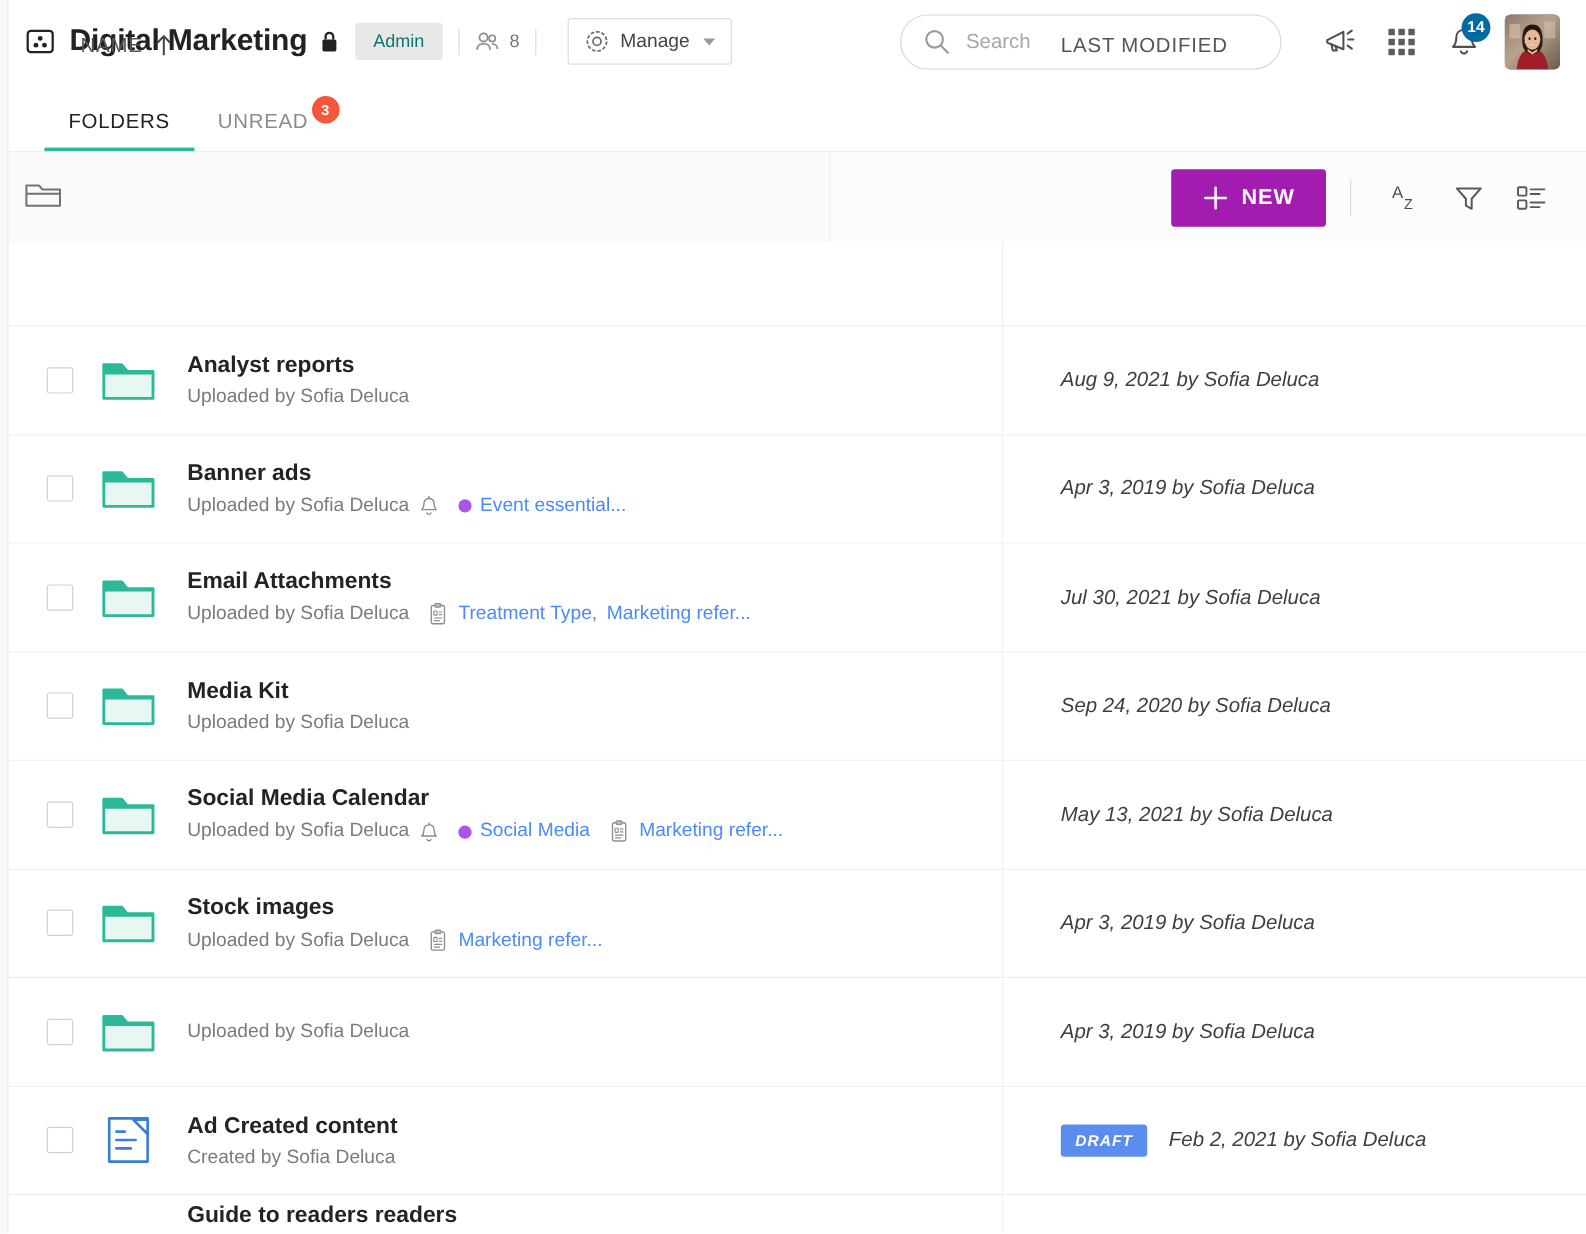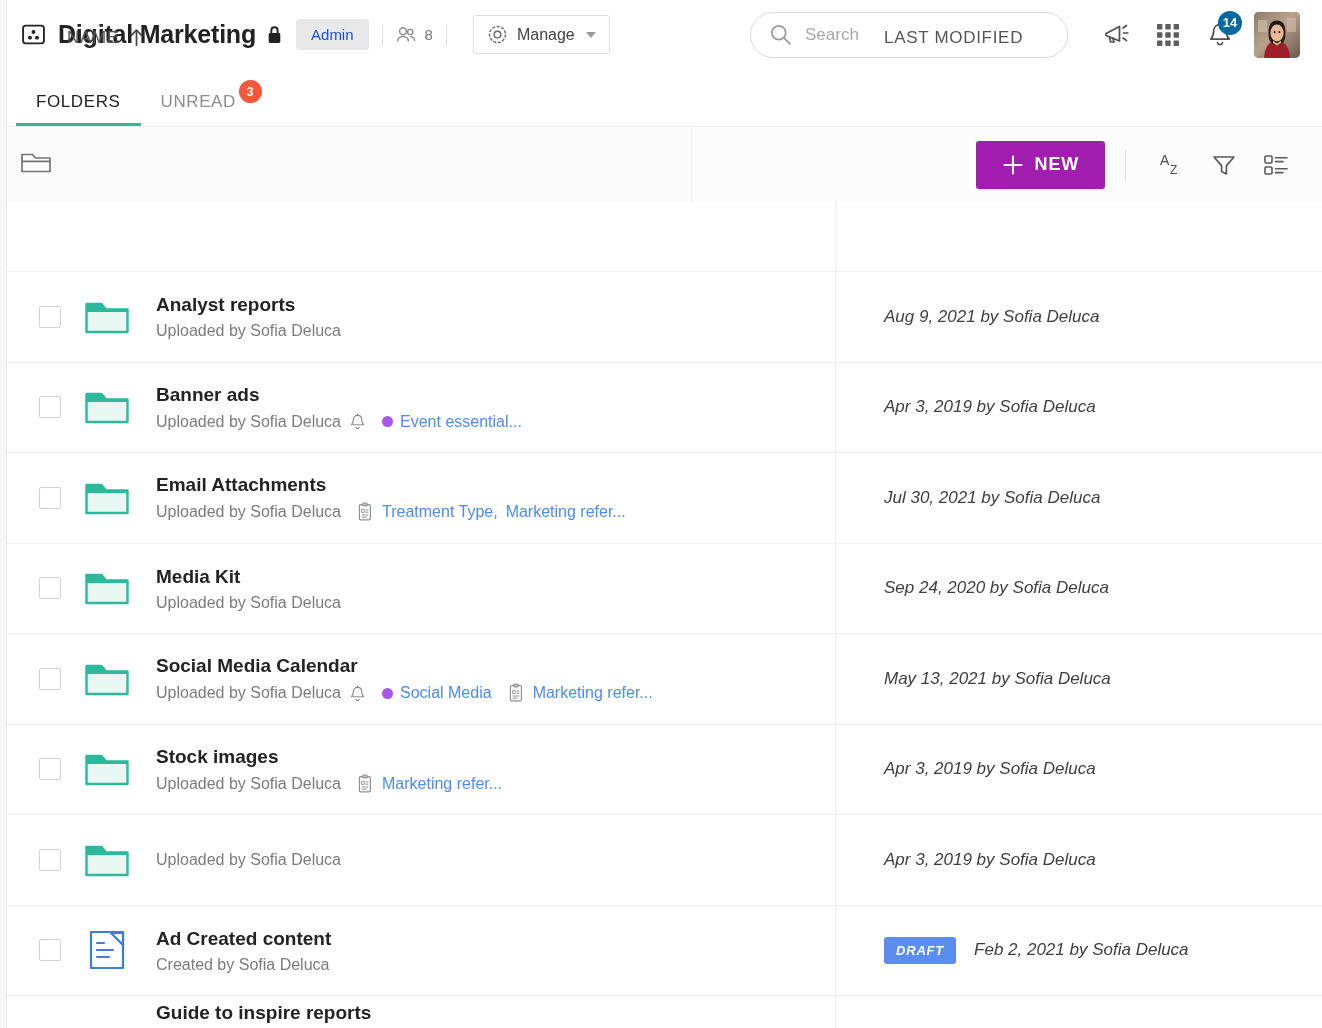--- a/index.html
+++ b/index.html
@@ -27,21 +27,21 @@
   .space-icon {
     width: 26px; height: 26px; margin-right: 12px;
     display: flex; align-items: center; justify-content: center;
   }
   .space-title {
     font-size: 25px; font-weight: bold; color: #222; letter-spacing: -0.2px;
     white-space: nowrap;
   }
   .lock-icon { margin-left: 11px; display: flex; align-items: center; }
   .admin-chip {
-    margin-left: 14px; background: #e8e8e8; color: #1d4ed8;
+    margin-left: 14px; background: #e8e8e8; color: #0f766e;
     font-size: 15px; padding: 7px 15px; border-radius: 3px; white-space: nowrap;
   }
   .sep-v { width: 1px; height: 22px; background: #ddd; margin: 0 13px; }
   .members {
     display: flex; align-items: center; color: #777; font-size: 15px; gap: 7px;
   }
   .manage-btn {
     margin-left: 13px; display: flex; align-items: center; gap: 9px;
     border: 1px solid #ddd; border-radius: 3px; background: #fff;
     padding: 8px 13px; font-size: 16px; color: #444; white-space: nowrap;
@@ -68,21 +68,21 @@
   }
   .bell-badge { top: 2px; right: 4px; }
   .avatar {
     width: 46px; height: 46px; border-radius: 5px; margin-left: 8px;
     overflow: hidden; position: relative; background: #6a5a50;
   }
 
   
   .tabs {
     position: absolute; left: 0; top: 69px; width: 1322px; height: 58px;
-    background: #fff; display: flex; align-items: flex-end; padding-left: 16px;
+    background: #fff; display: flex; align-items: flex-end; padding-left: 37px;
     border-bottom: 1px solid #ececec;
   }
   .tab {
     position: relative; font-size: 17px; letter-spacing: 0.6px; color: #8b8b8b;
     padding: 0 20px 14px 20px; cursor: pointer; white-space: nowrap;
   }
   .tab.active { color: #222; font-weight: normal; }
   .tab.active::after {
     content: ""; position: absolute; left: 0; right: 0; bottom: 0;
     height: 3px; background: #2bb99a;
@@ -616,18 +616,18 @@
         <span class="row-meta">
        <span class="draft-badge">DRAFT</span>
        <span class="meta-date">Feb 2, 2021 by Sofia Deluca</span>
      </span>
       </div>
       <div class="row row-partial">
         <span class="row-sep-v"></span>
         <span class="cb" style="visibility:hidden"></span>
         <span class="row-icon"></span>
         <span class="row-text">
-         <div class="row-title">Guide to inspire reports</div>
+         <div class="row-title">Guide to readers readers</div>
        </span>
       </div>
     </div>
 
 </div>
 
 </body></html>

